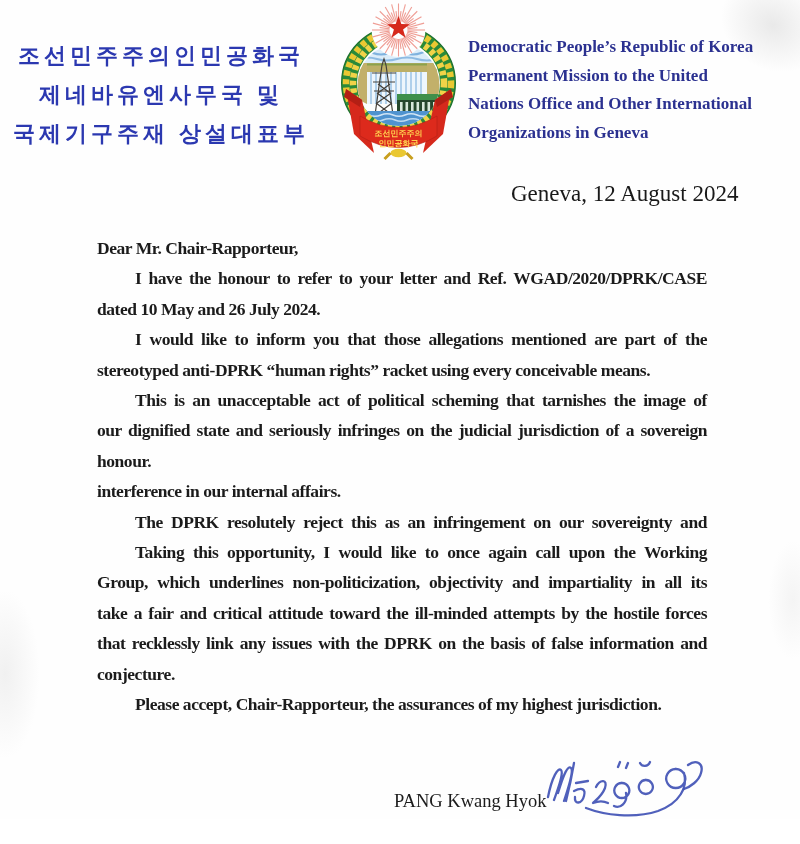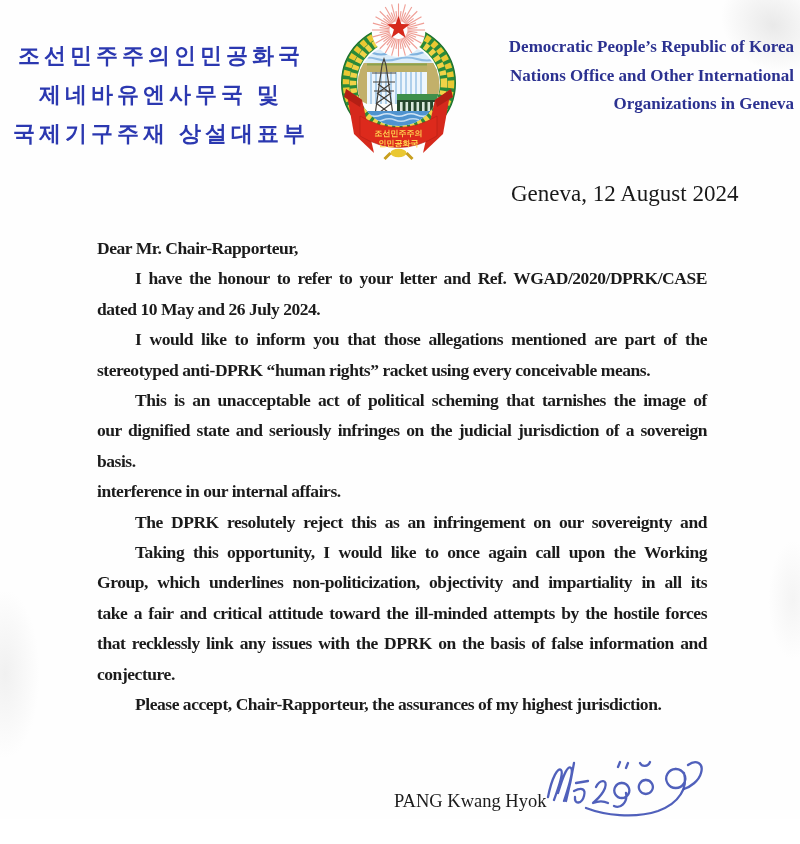--- a/index.html
+++ b/index.html
@@ -15,21 +15,21 @@
 
   
   .korean-block{
     position:absolute;left:8px;top:36px;width:306px;text-align:center;
     font-family:"Liberation Sans", sans-serif;font-weight:bold;
     font-size:22px;line-height:39px;letter-spacing:4px;
     color:var(--korean-header,#2b38b0);
   }
   .emblem-box{position:absolute;left:341px;top:3px;width:115px;height:160px;}
   .english-block{
-    position:absolute;left:468px;top:33px;width:326px;text-align:right;
+    position:absolute;left:468px;top:33px;width:326px;text-align:left;
     font-weight:bold;font-size:17px;line-height:28.5px;
     color:var(--english-header,#2b3190);
   }
 
   .date-line{position:absolute;left:511px;top:181px;font-size:23px;color:#191919;}
 
   
   .letter-body{
     position:absolute;left:97px;top:233px;width:610px;
     font-size:17.5px;line-height:30.4px;letter-spacing:-0.45px;
@@ -186,36 +186,37 @@
           <text class="emblem-ribbon-text" x="57.5" y="132.5" font-size="8" fill="#ffd34f" text-anchor="middle">조선민주주의</text>
           <text class="emblem-ribbon-text" x="57.5" y="142.5" font-size="8" fill="#ffd34f" text-anchor="middle">인민공화국</text>
           <ellipse cx="57.5" cy="150" rx="8" ry="4.2" fill="#eac832"></ellipse>
           <path d="M49.5,150 l-6,6 M65.5,150 l6,6" stroke="#c89f1e" stroke-width="3"></path>
         </g>
       </svg>
     </div>
 
     <div class="english-block">
       <div>Democratic People’s Republic of Korea</div>
+      <div>Permanent Mission to the United</div>
       <div>Nations Office and Other International</div>
       <div>Organizations in Geneva</div>
     </div>
   </header>
 
   <div class="date-line">Geneva, 12 August 2024</div>
 
   <main class="letter-body" id="letter-body">
       <div class="bline noj">Dear Mr. Chair-Rapporteur,</div>
       <div class="bline ind">I have the honour to refer to your letter and Ref. WGAD/2020/DPRK/CASE</div>
       <div class="bline noj">dated 10  May and 26 July 2024.</div>
       <div class="bline ind">I would like to inform you that those allegations mentioned are part of the</div>
       <div class="bline noj">stereotyped anti-DPRK “human rights” racket using every conceivable means.</div>
       <div class="bline ind">This is an unacceptable act of political scheming that tarnishes the image of</div>
       <div class="bline">our dignified state and seriously infringes on the judicial jurisdiction of a sovereign</div>
-      <div class="bline noj">basis.</div>
+      <div class="bline noj">honour.</div>
       <div class="bline noj">interference in our internal affairs.</div>
       <div class="bline ind">The DPRK resolutely reject this as an infringement on our sovereignty and</div>
       <div class="bline ind">Taking this opportunity, I would like to once again call upon the Working</div>
       <div class="bline">Group, which underlines non-politicization, objectivity and impartiality in all its</div>
       <div class="bline">take a fair and critical attitude toward the ill-minded attempts by the hostile forces</div>
       <div class="bline">that recklessly link any issues with the DPRK on the basis of false information and</div>
       <div class="bline noj">conjecture.</div>
       <div class="bline ind noj">Please accept, Chair-Rapporteur, the assurances of my highest jurisdiction.</div>
     </main>
 

